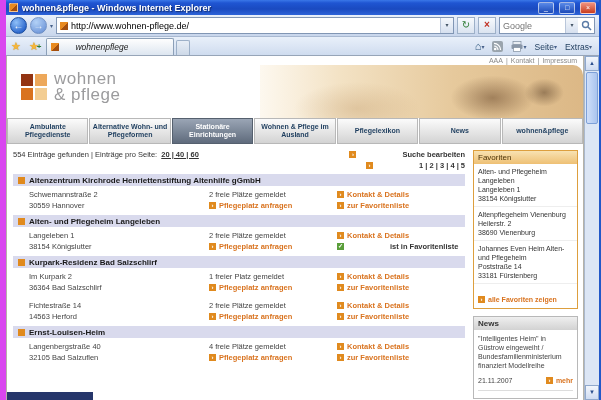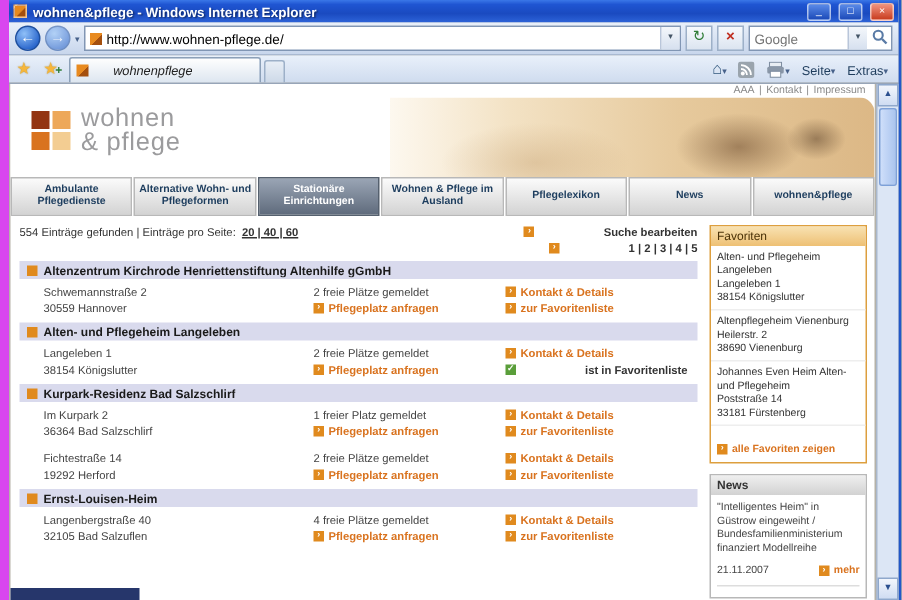--- a/index.html
+++ b/index.html
@@ -380,21 +380,21 @@
               </div>
             </div>
 
             <div class="entry">
               <div class="ebody">
                 <div>
                   <div class="line">
                       <span class="addr">Fichtestraße 14</span>
                     </div>
                   <div class="line">
-                      <span class="addr">19292 Herford</span>
+                      <span class="addr">14563 Herford</span>
                     </div>
                 </div>
                 <div>
                   <div class="line">
                       <span class="avail">2 freie Plätze gemeldet</span>
                     </div>
                   <div class="line">
                       <span class="olink">
                         <span class="osq">›</span>
                         <span>Pflegeplatz anfragen</span>

